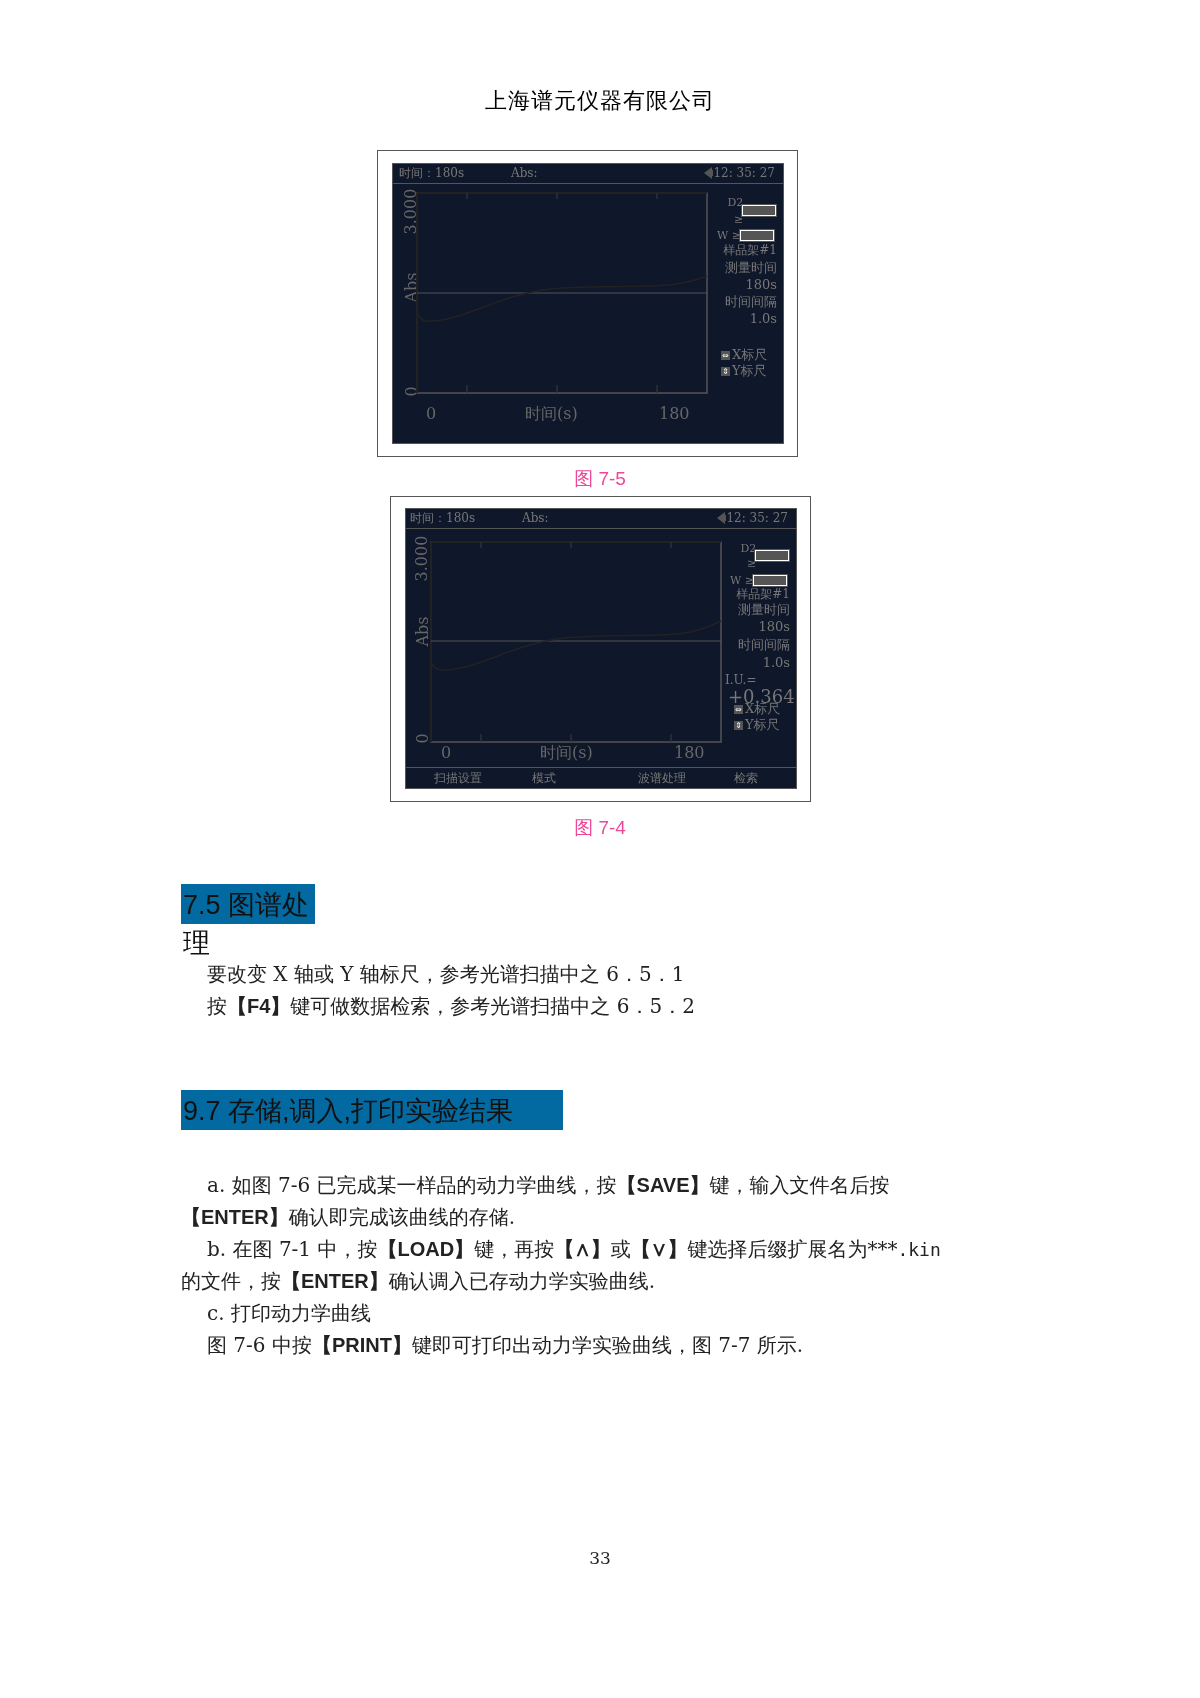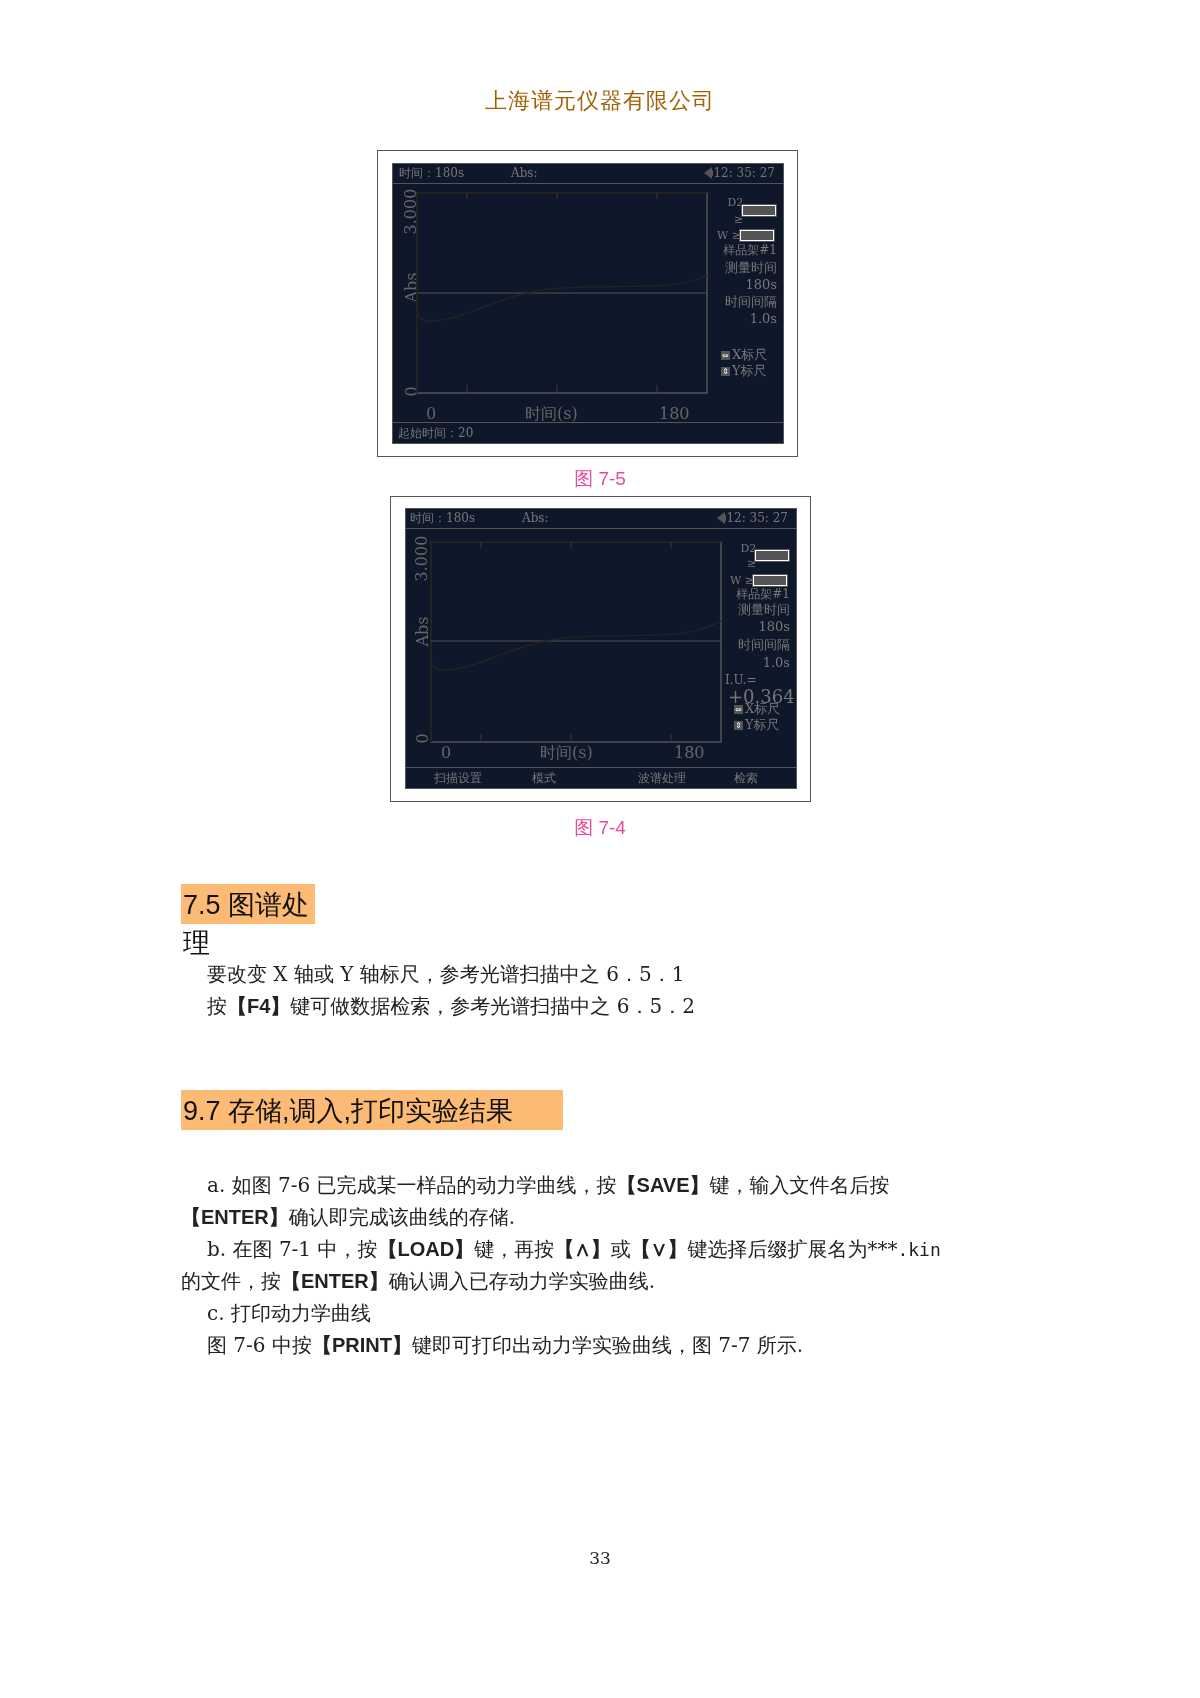--- a/index.html
+++ b/index.html
@@ -1,20 +1,20 @@
 <!DOCTYPE html>
 <html><head>
 <meta charset="utf-8">
 <style>
   html, body { margin: 0; padding: 0; background: #ffffff; }
   body { width: 1200px; height: 1698px; position: relative; overflow: hidden;
          font-family: "DejaVu Serif", "Liberation Serif", serif; color: #111; }
   .abs { position: absolute; }
   .page-header { left: 0; width: 1200px; top: 86px; text-align: center; font-size: 22px;
-                 color: #a16207; letter-spacing: 1px; }
+                 color: #000000; letter-spacing: 1px; }
   .fig-outer { border: 1.5px solid #555; background: #fff; }
   .fig-screen { border: 1.5px solid #555; background: #0f172a; font-family: "DejaVu Serif", serif; color: #777; }
   .scr-hdr { position: absolute; left: 0; right: 0; top: 0; height: 19px; border-bottom: 1.5px solid #555;
              font-size: 12px; line-height: 19px; }
   .scr-hdr span { position: absolute; top: 0; }
   .speaker { display: inline-block; width: 0; height: 0; border-top: 6px solid transparent;
              border-bottom: 6px solid transparent; border-right: 8px solid #555; vertical-align: middle; margin-right: 1px; position: relative; top:-1px;}
   .speaker:before { content: ""; position: absolute; left: 4px; top: -3px; width: 5px; height: 6px; background: #555; }
   .scr-footer { position: absolute; left: 0; right: 0; bottom: 0; height: 20px; border-top: 1.5px solid #555;
                 font-size: 12px; line-height: 20px; }
@@ -22,21 +22,21 @@
   .yl { position: absolute; transform: rotate(-90deg); transform-origin: center center;
         font-size: 16px; color: #666; white-space: nowrap; }
   .xl { position: absolute; font-size: 16px; color: #666; white-space: nowrap; }
   .side { position: absolute; font-size: 12px; color: #777; line-height: 17px; text-align: right; }
   .lamp { display: flex; align-items: center; justify-content: center; font-size: 11px; height: 13px; margin-top: 12px; }
   .lamp .bar { width: 30px; height: 7px; background: #555; border: 1.5px solid #555; outline: 1px solid #fff; box-shadow: 0 0 0 2px #555; margin-right: 2px; }
   .scale-item { display: flex; align-items: center; font-size: 13px; color: #777; height: 16px; }
   .scale-ic { width: 9px; height: 9px; background: #555; color: #fff; font-size: 8px; line-height: 9px;
               text-align: center; margin-right: 2px; font-family: "DejaVu Sans", sans-serif; }
   .caption { font-family: "Liberation Sans", sans-serif; font-size: 19px; color: #ec4899; text-align: center; }
-  .h2 { background: #fdba74; font-family: "Liberation Sans", "DejaVu Sans", sans-serif;
+  .h2 { background: #0369a1; font-family: "Liberation Sans", "DejaVu Sans", sans-serif;
         font-size: 27px; color: #111; padding: 2px 2px 0 2px; height: 38px; line-height: 38px; }
   .p { font-family: "DejaVu Serif", "Liberation Serif", serif; font-size: 20px; color: #222;
        line-height: 32px; white-space: nowrap; }
   .p b { font-family: "Liberation Sans", sans-serif; font-weight: bold; }
   .mono { font-family: "DejaVu Sans Mono", monospace; font-size: 18px; }
   .pagenum { left: 0; width: 1200px; top: 1548px; text-align: center; font-size: 17px; color: #222; }
 </style>
 </head>
 <body>
 
@@ -89,23 +89,20 @@
   </div>
   <div class="abs" style="left:328px;top:183px;">
     <div class="scale-item">
         <i class="scale-ic">⇔</i>
         <span>X标尺</span>
       </div>
     <div class="scale-item">
         <i class="scale-ic">⇕</i>
         <span>Y标尺</span>
       </div>
-  </div>
-  <div class="scr-footer">
-    <span style="left:5px;">起始时间：20</span>
   </div>
 </div>
 <div class="abs caption" style="left:500px;top:466px;width:200px;">图 7-5</div>
 
 <div class="abs fig-outer" style="left:390px;top:496px;width:419px;height:304px;"></div>
 <div class="abs fig-screen" style="left:405px;top:508px;width:390px;height:279px;">
   <div class="scr-hdr">
     <span style="left:4px;">时间：180s</span>
     <span style="left:116px;">Abs:</span>
     <span style="right:8px;"><i class="speaker"></i><b style="font-weight:normal">12: 35: 27</b></span>

